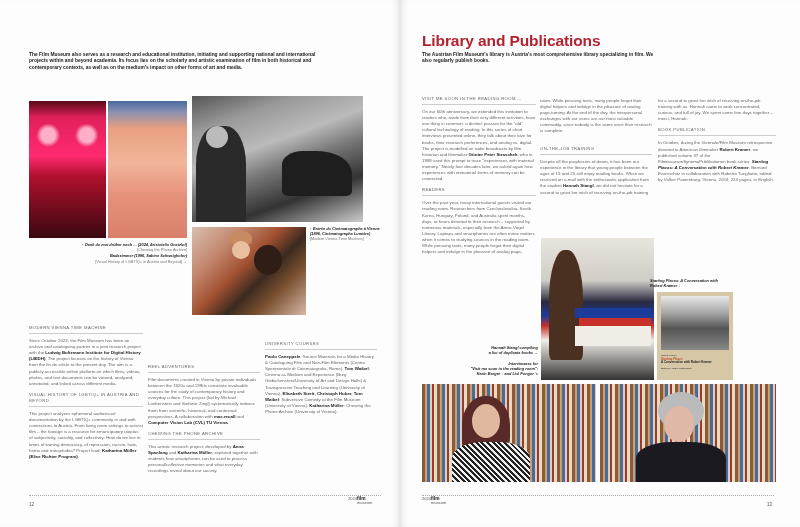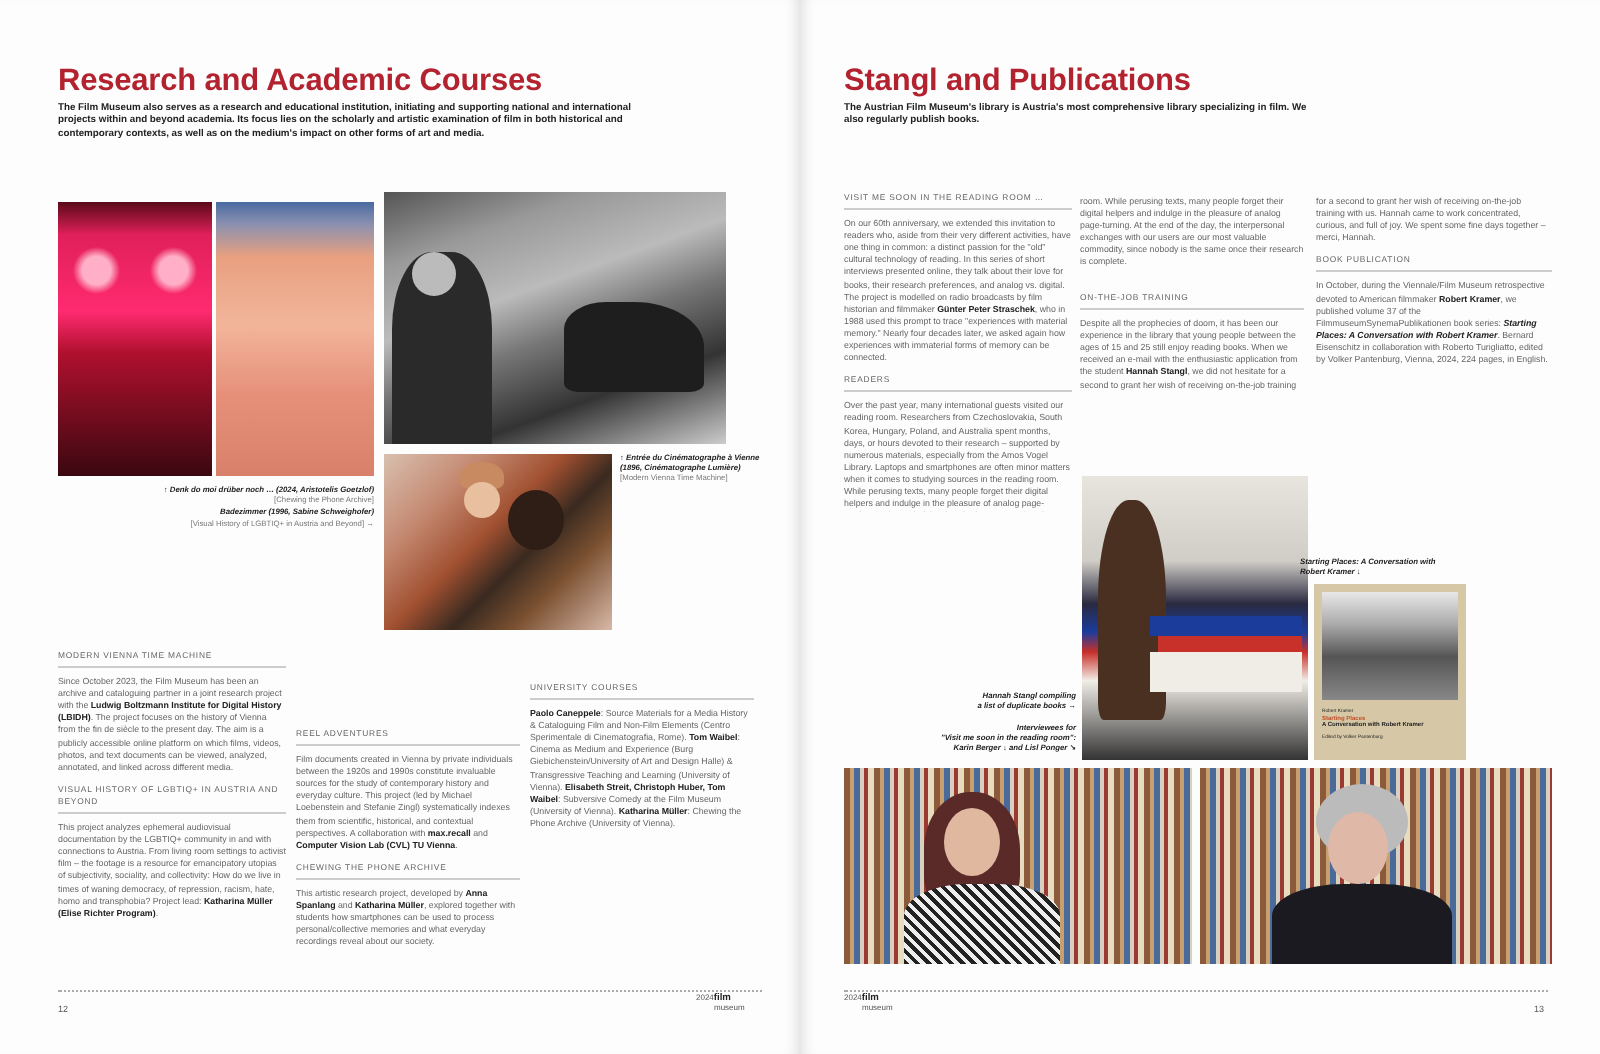--- a/index.html
+++ b/index.html
@@ -43,21 +43,20 @@
   .bookcover .photo { position: absolute; left: 4px; top: 4px; right: 4px; height: 54px; background: linear-gradient(180deg, #e8e8e8 0%, #aaa 30%, #555 60%, #888 100%); filter: grayscale(1); }
   .bookcover .bt { position: absolute; left: 4px; top: 62px; font-size: 3px; line-height: 3.6px; color: #222; }
   .bookcover .bt .o { color: #c0502a; font-weight: bold; }
 </style>
 </head>
 <body>
 
 <div class="spread">
 
   <div class="page left">
-    <div class="title" style="left:29px; top:32px;">Research and Academic Courses</div>
     <div class="lead" style="left:29px; top:52px; width:300px;">The Film Museum also serves as a research and educational institution, initiating and supporting national and international projects within and beyond academia. Its focus lies on the scholarly and artistic examination of film in both historical and contemporary contexts, as well as on the medium's impact on other forms of art and media.</div>
 
     <div class="img ph-pink" style="left:29px; top:101px; width:77px; height:137px;"></div>
     <div class="img ph-cloud" style="left:108px; top:101px; width:79px; height:137px;"></div>
     <div class="img ph-bw" style="left:192px; top:96px; width:171px; height:126px;">
       <div style="position:absolute; left:4px; top:30px; width:50px; height:96px; background:#2a2a2a; border-radius:40% 40% 0 0;"></div>
       <div style="position:absolute; left:14px; top:30px; width:22px; height:22px; background:#bbb; border-radius:50%;"></div>
       <div style="position:absolute; left:90px; top:55px; width:70px; height:45px; background:#1e1e1e; border-radius:30% 50% 10% 10%;"></div>
     </div>
     <div class="img ph-70s" style="left:192px; top:227px; width:114px; height:88px;">
@@ -97,21 +96,21 @@
 
     <div class="footline" style="left:29px; top:495px; width:352px;"></div>
     <div class="pagenum" style="left:29px; top:502px;">12</div>
     <div class="logo" style="left:348px; top:497px;">
       <span>2024</span><b>film</b><br>
       <span style="padding-left:9px;">museum</span>
     </div>
   </div>
 
   <div class="page right">
-    <div class="title" style="left:22px; top:32px;">Stangl and Publications</div>
+    <div class="title" style="left:22px; top:32px;">Library and Publications</div>
     <div class="lead" style="left:22px; top:52px; width:240px;">The Austrian Film Museum's library is Austria's most comprehensive library specializing in film. We also regularly publish books.</div>
 
     <div class="col" style="left:22px; top:96px; width:114px;">
       <div class="head">Visit me soon in the reading room …</div>
       <p><span>On our 60th anniversary, we extended this invitation to readers who, aside from their very different activities, have one thing in common: a distinct passion for the "old" cultural technology of reading. In this series of short interviews presented online, they talk about their love for books, their research preferences, and analog vs. digital. The project is modelled on radio broadcasts by film historian and filmmaker </span><b>Günter Peter Straschek</b><span>, who in 1988 used this prompt to trace "experiences with material memory." Nearly four decades later, we asked again how experiences with immaterial forms of memory can be connected.</span></p>
       <div class="head">Readers</div>
       <p style="height:56px; overflow:hidden;">Over the past year, many international guests visited our reading room. Researchers from Czechoslovakia, South Korea, Hungary, Poland, and Australia spent months, days, or hours devoted to their research – supported by numerous materials, especially from the Amos Vogel Library. Laptops and smartphones are often minor matters when it comes to studying sources in the reading room. While perusing texts, many people forget their digital helpers and indulge in the pleasure of analog page-turning. At the end of the day, the interpersonal exchanges with our users are our most valuable commodity, since nobody is the same once their research is complete.</p>
     </div>
 
     <div class="col" style="left:140px; top:98px; width:112px;">

